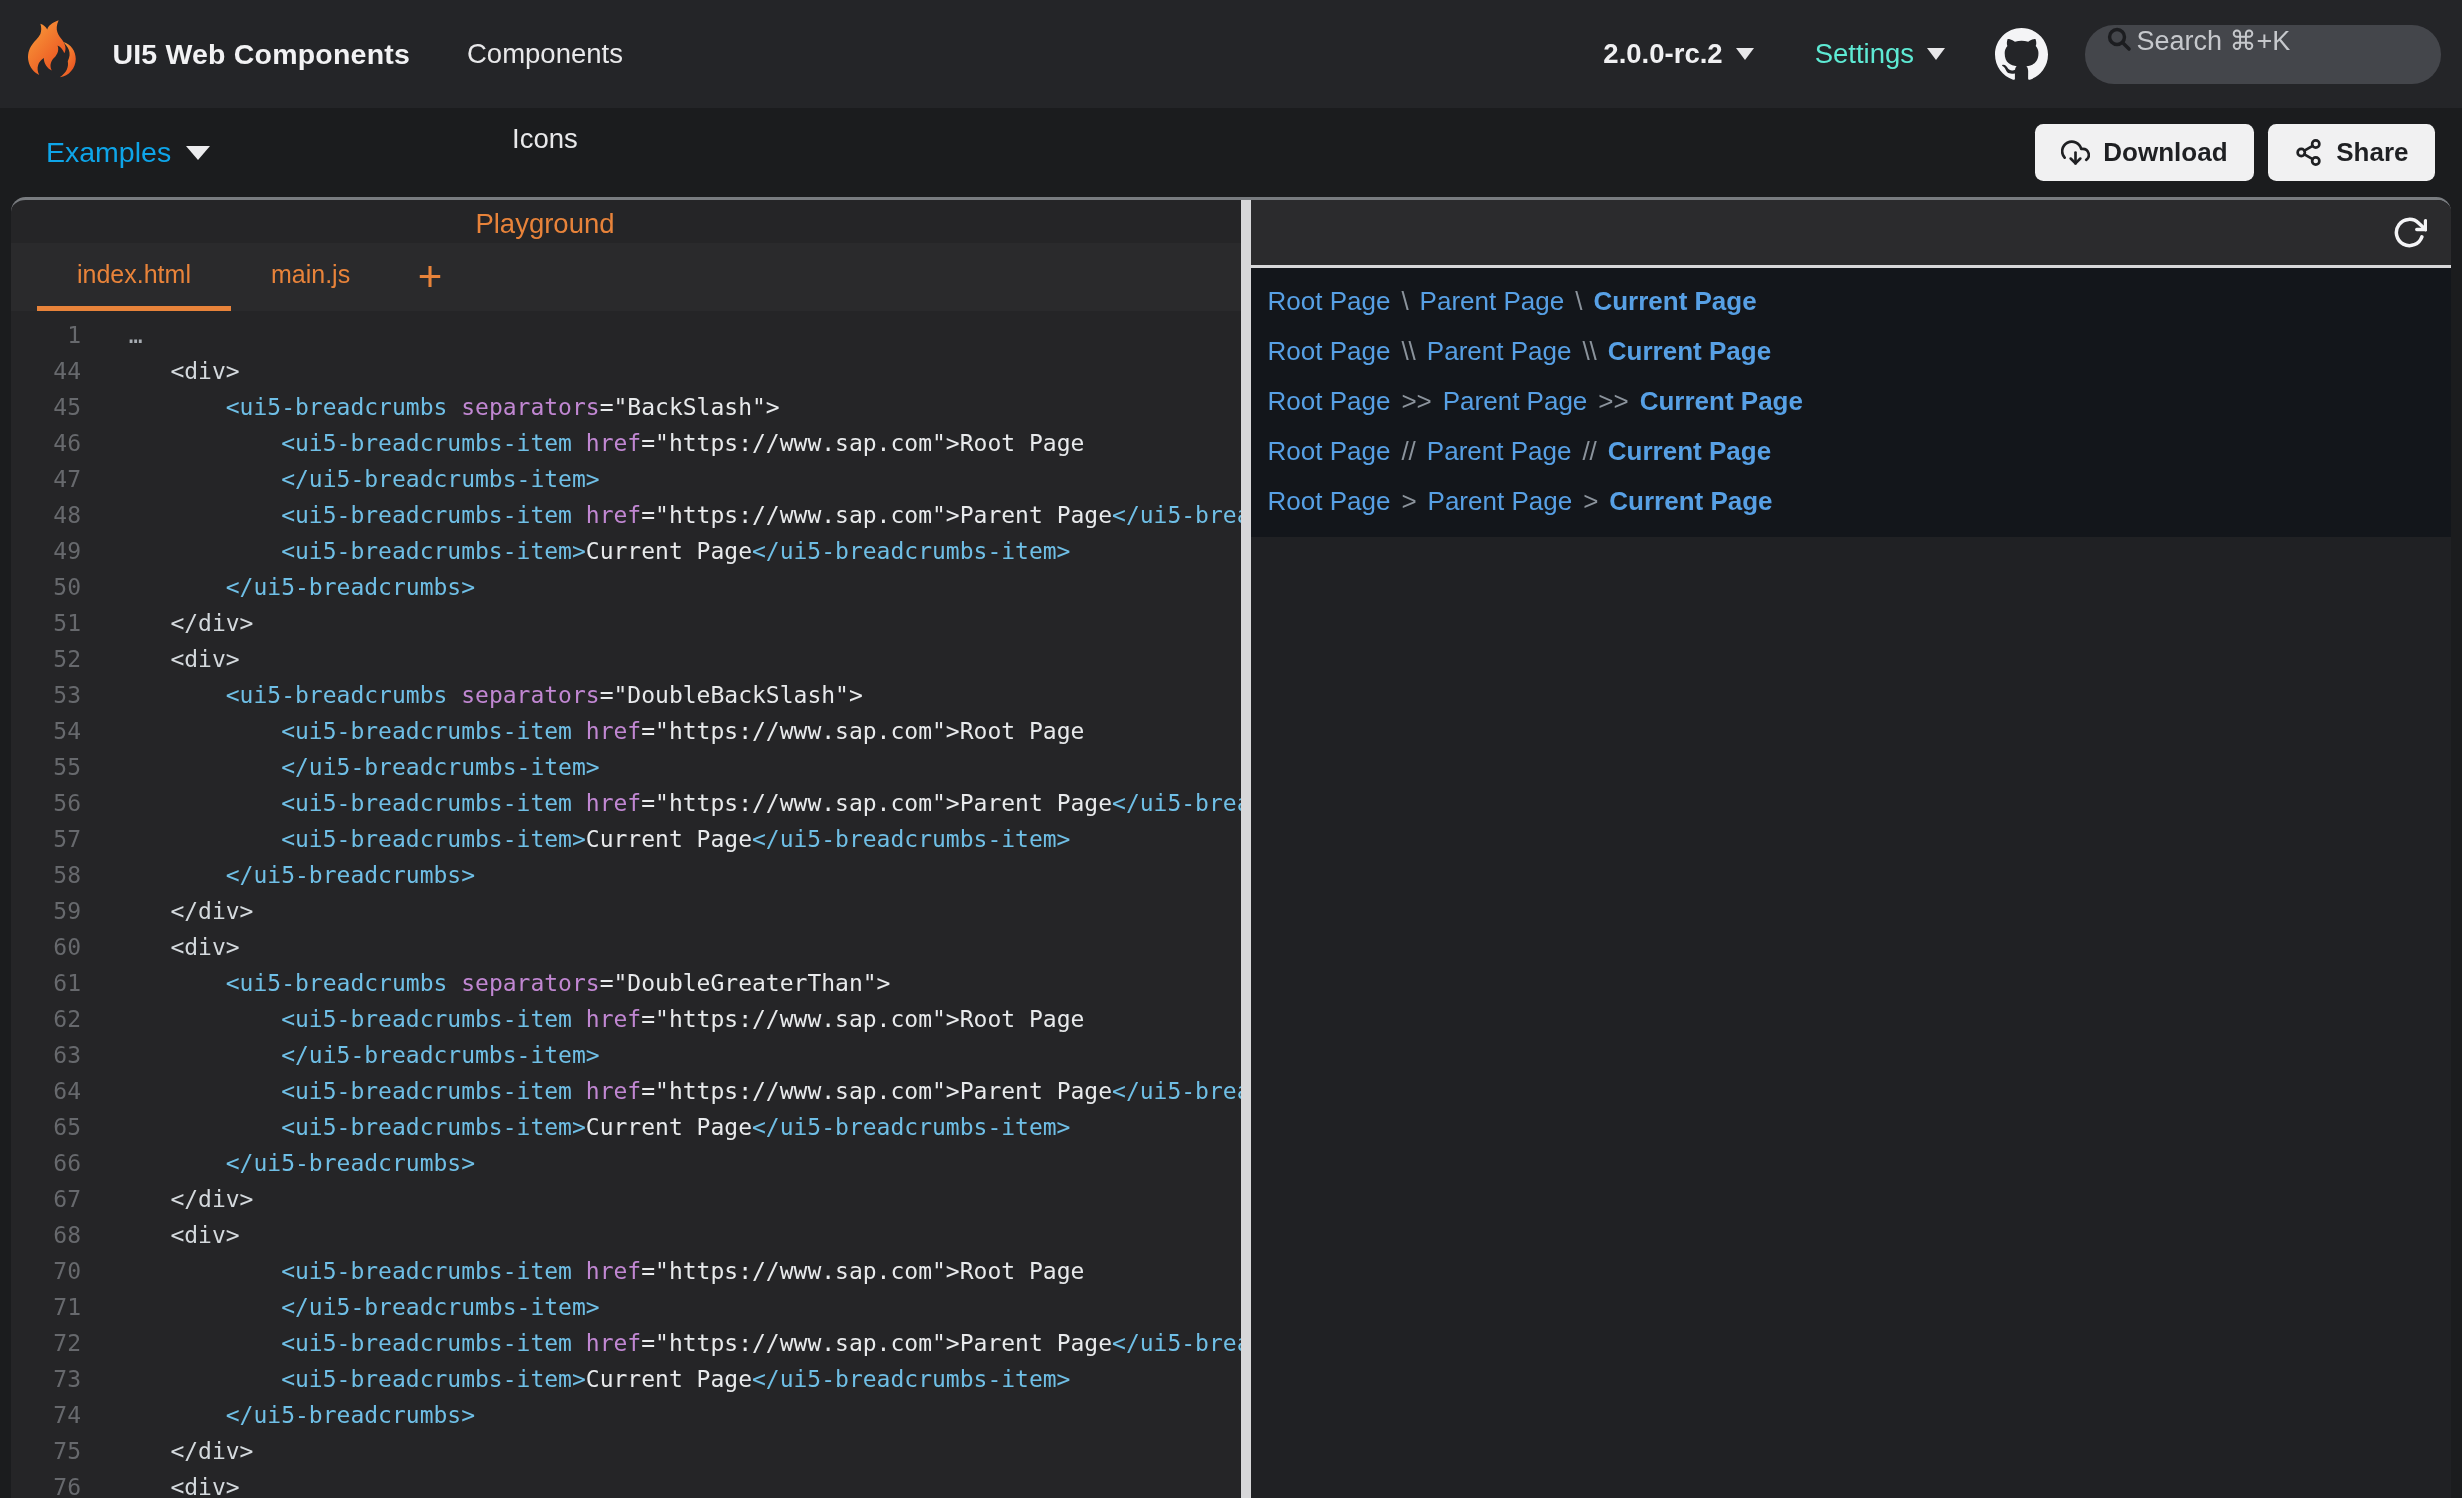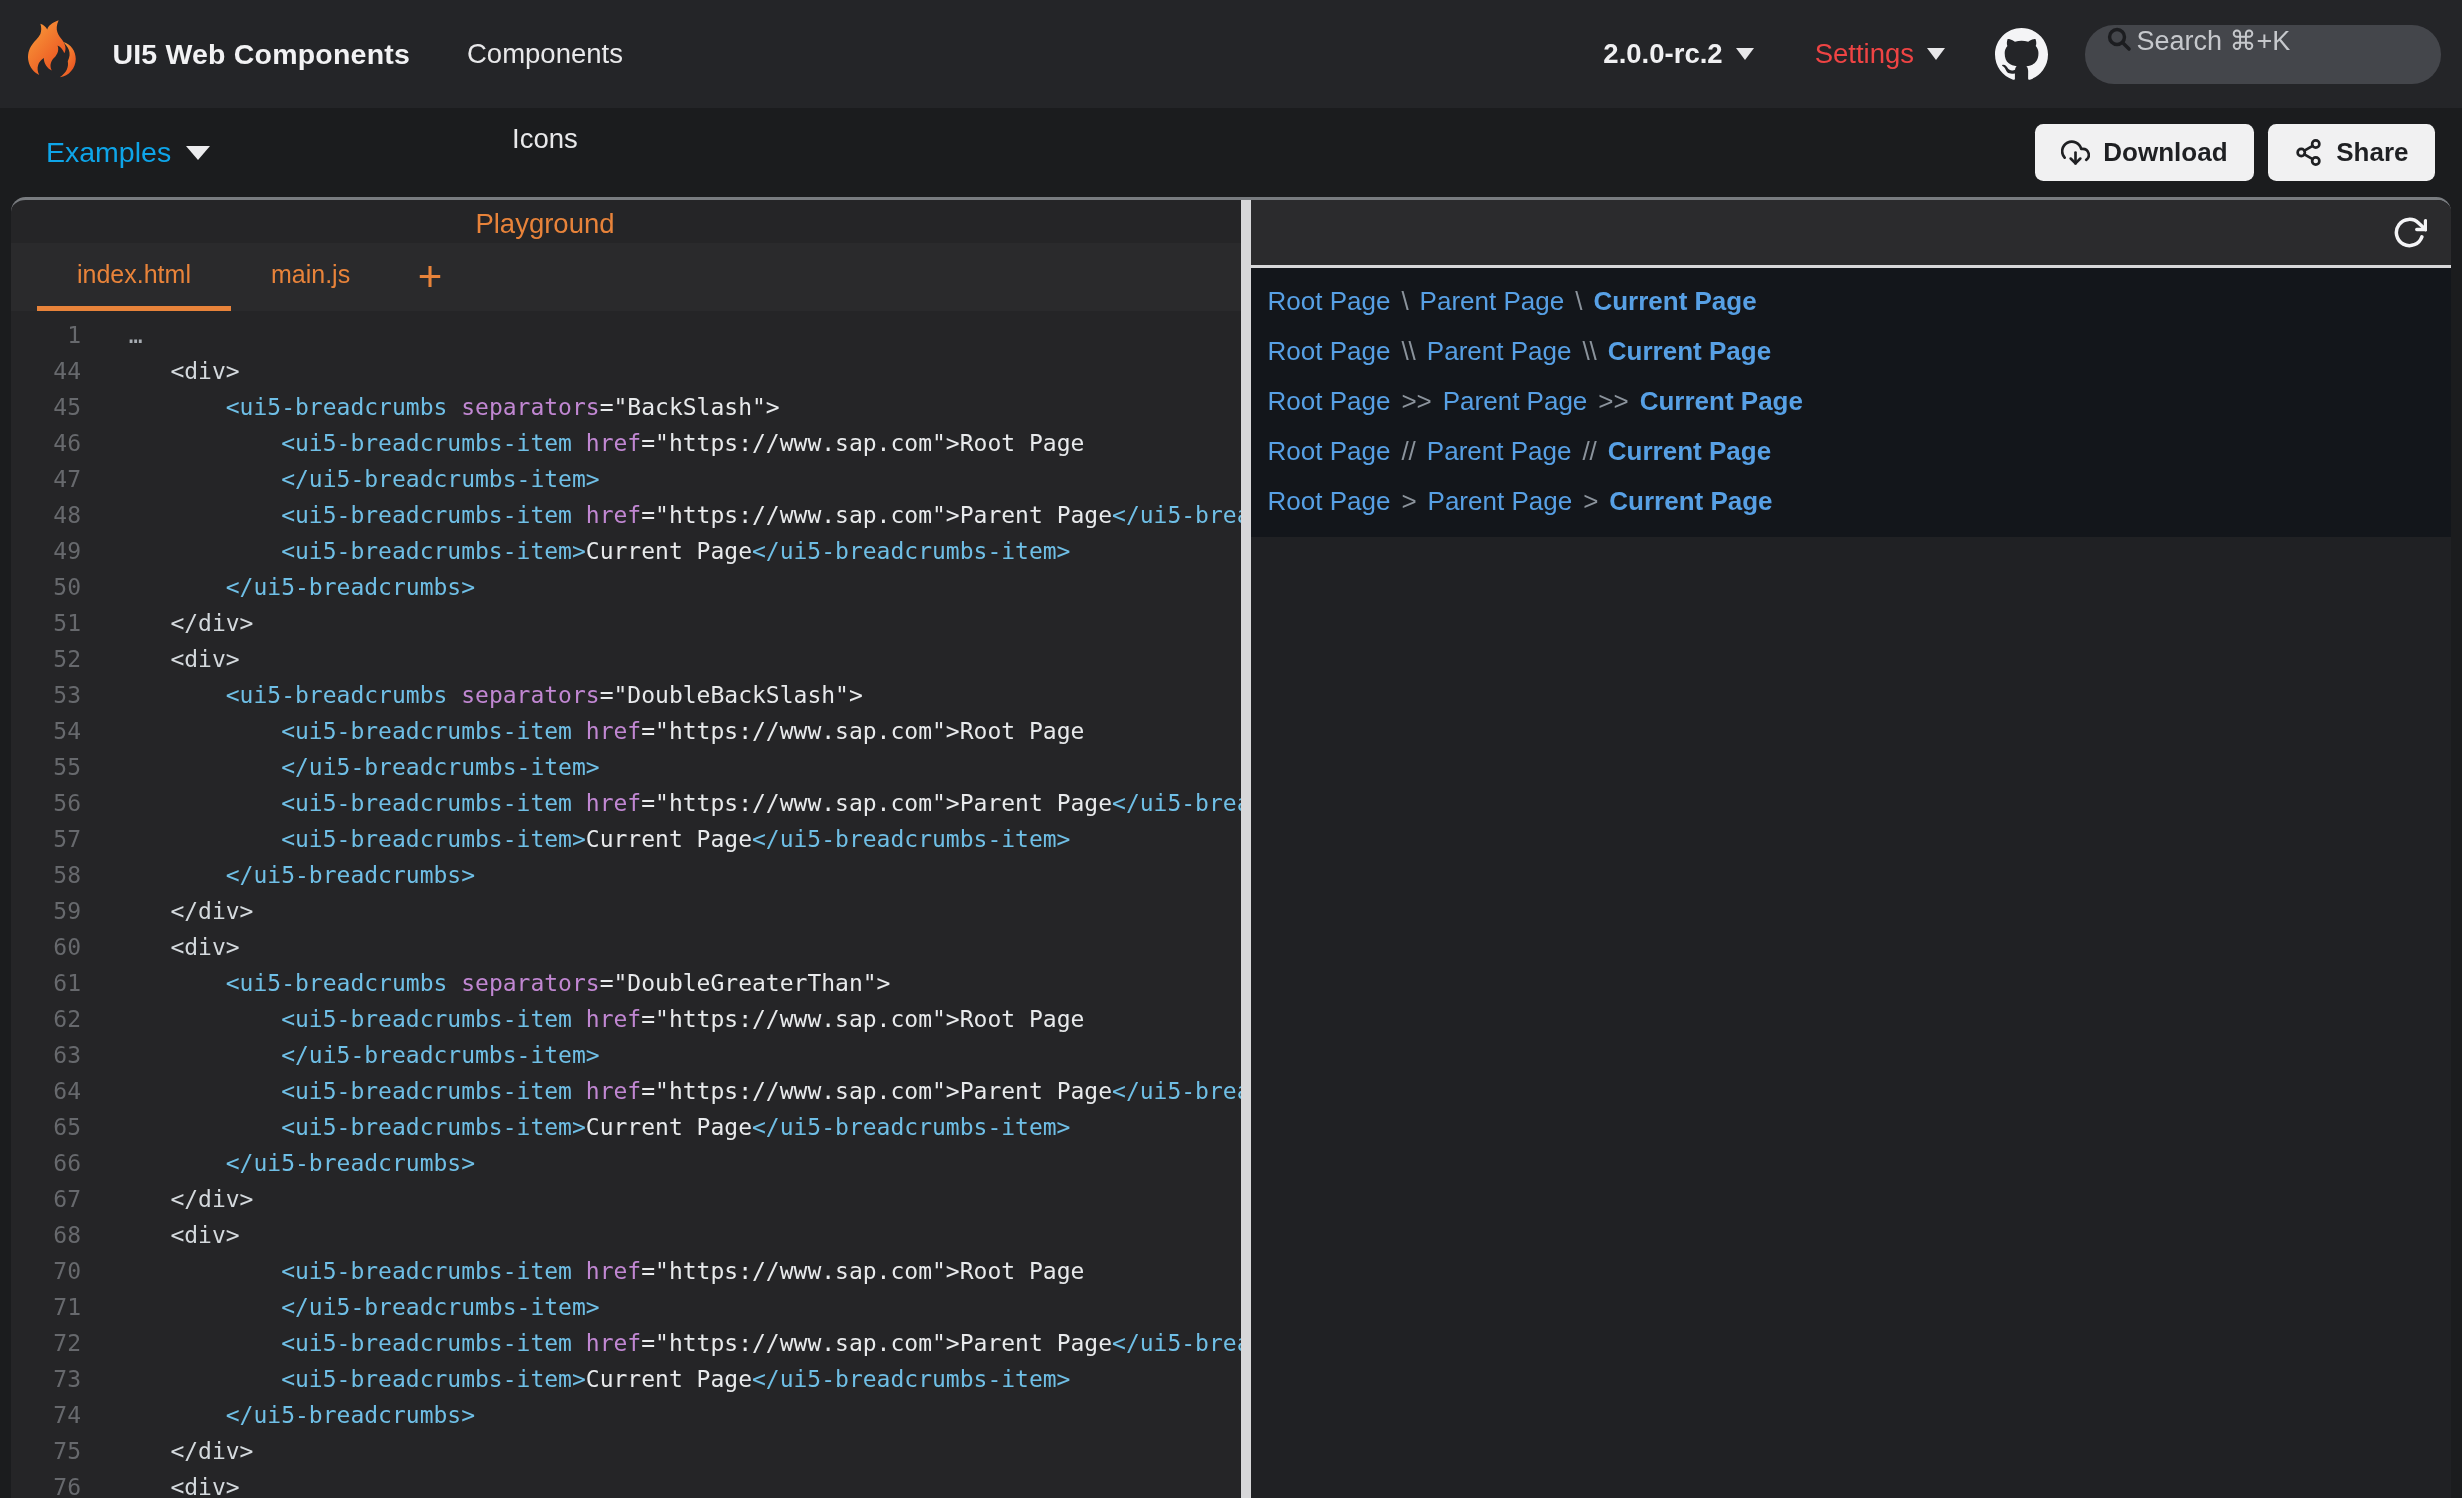--- a/index.html
+++ b/index.html
@@ -16,21 +16,21 @@
 
   
   .topbar{height:108px;background:var(--c-topbar);display:flex;align-items:center;padding:0 21px;}
   .brand{display:flex;align-items:center;gap:18.4px;cursor:pointer;}
   .brand-title{color:#f2f2f4;font-size:28.5px;font-weight:800;letter-spacing:0.2px;}
   .main-nav{display:flex;align-items:center;gap:53px;margin-left:57px;flex-direction:column;}
   .nav-item{color:#e8e8ea;font-size:27.5px;cursor:pointer;}
   .nav-item.active{color:var(--c-accent);}
   .top-right{margin-left:auto;display:flex;align-items:center;}
   .version{color:#f0f0f2;font-size:27.5px;font-weight:600;display:flex;align-items:center;gap:13px;cursor:pointer;}
-  .settings{color:#ef4444;font-size:27.5px;display:flex;align-items:center;gap:13px;margin-left:61px;cursor:pointer;}
+  .settings{color:#5eead4;font-size:27.5px;display:flex;align-items:center;gap:13px;margin-left:61px;cursor:pointer;}
   .caret{width:0;height:0;border-left:9.2px solid transparent;border-right:9.2px solid transparent;border-top:12px solid #e8e8ea;display:inline-block;}
   .gh{margin-left:50px;cursor:pointer;display:flex;}
   .search{margin-left:37px;width:356px;height:59px;border-radius:29px;background:var(--c-search-bg);
     display:flex;padding:0 20px;gap:4px;cursor:text;}
   .search-ph{color:var(--c-search-text);font-size:27px;}
 
   
   .toolbar{height:89px;background:var(--c-bar2);display:flex;align-items:center;padding:0 27.5px 0 46px;}
   .examples{color:#0ea5e9;font-size:28.5px;display:flex;align-items:center;gap:14.7px;cursor:pointer;}
   .caret-big{width:0;height:0;border-left:12px solid transparent;border-right:12px solid transparent;border-top:14.7px solid #ececee;display:inline-block;}

